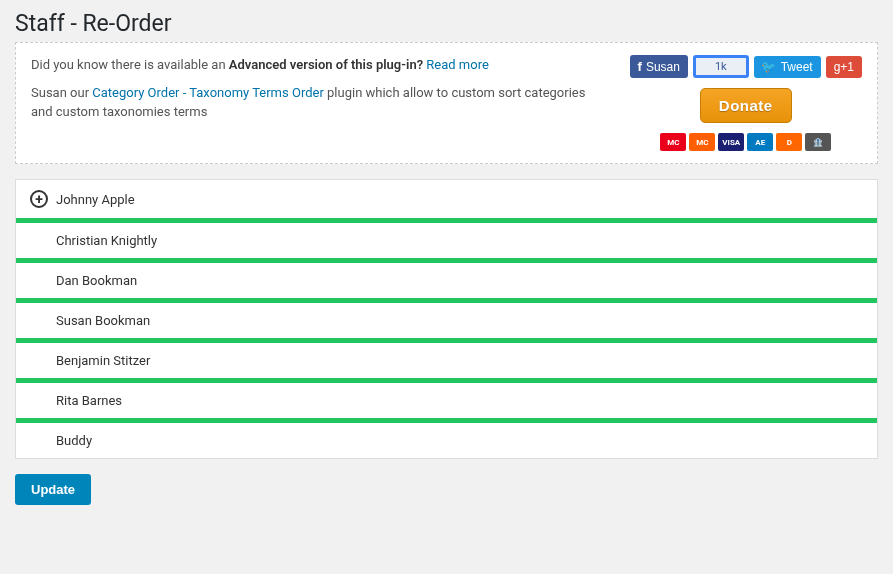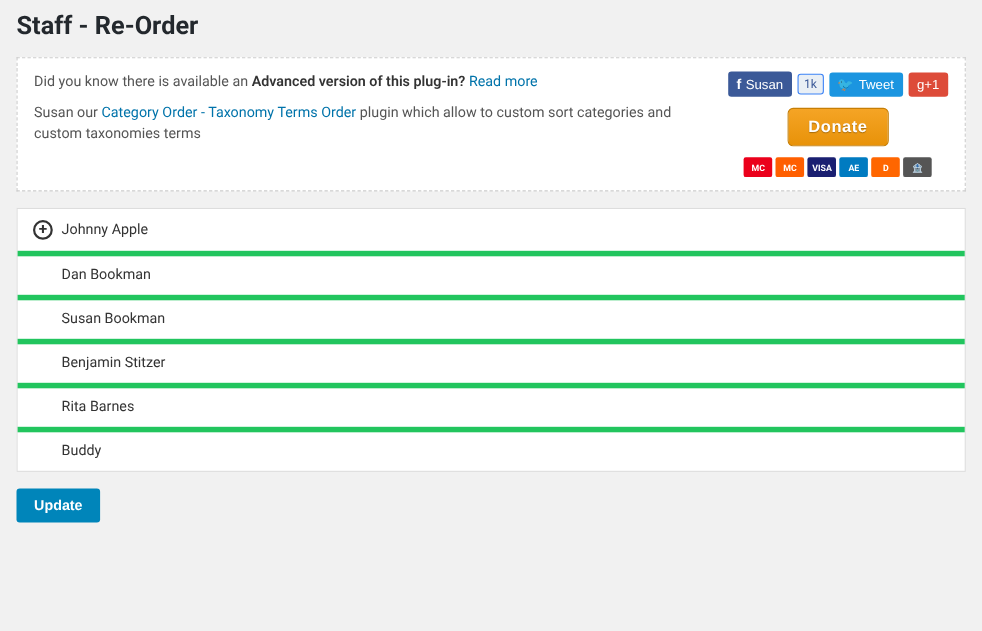--- a/index.html
+++ b/index.html
@@ -5,23 +5,23 @@
     * { box-sizing: border-box; margin: 0; padding: 0; }
     body {
       font-family: -apple-system, BlinkMacSystemFont, "Segoe UI", Roboto, sans-serif;
       font-size: 13px;
       background: #f1f1f1;
       color: #333;
       padding: 10px 15px;
     }
     h1 {
       font-size: 23px;
-      font-weight: 700;
+      font-weight: 400;
       color: #23282d;
-      margin-bottom: 15px;
+      margin-bottom: 5px;
     }
     .info-box {
       border: 1px dashed #ccc;
       background: #fff;
       padding: 12px 15px;
       margin-bottom: 15px;
       display: flex;
       gap: 20px;
       align-items: flex-start;
     }
@@ -65,23 +65,23 @@
       cursor: pointer;
       gap: 4px;
     }
     .fb-like-btn .fb-icon {
       font-weight: bold;
       font-size: 13px;
     }
     .fb-count {
       background: #e9eff5;
       color: #3b5998;
-      border: 1px solid #3b82f6;
-      border-radius: 3px;
-      padding: 2px 5px;
+      border: 3px solid #3b82f6;
+      border-radius: 3px;
+      padding: 2px 19px;
       font-size: 11px;
     }
     .tweet-btn {
       display: flex;
       align-items: center;
       background: #1b95e0;
       color: #fff;
       border: none;
       border-radius: 3px;
       padding: 4px 8px;
@@ -223,20 +223,24 @@
   </div>
 </div>
 
 <div class="staff-list" id="staff-list">
 <div class="staff-row">
       <span class="drag-icon"></span>
       <span>Johnny Apple</span>
     </div>
     <div class="staff-row">
       <span style="width: 18px; display: inline-block;"></span>
+      <span>Christian Knightly</span>
+    </div>
+    <div class="staff-row">
+      <span style="width: 18px; display: inline-block;"></span>
       <span>Dan Bookman</span>
     </div>
     <div class="staff-row">
       <span style="width: 18px; display: inline-block;"></span>
       <span>Susan Bookman</span>
     </div>
     <div class="staff-row">
       <span style="width: 18px; display: inline-block;"></span>
       <span>Benjamin Stitzer</span>
     </div>

